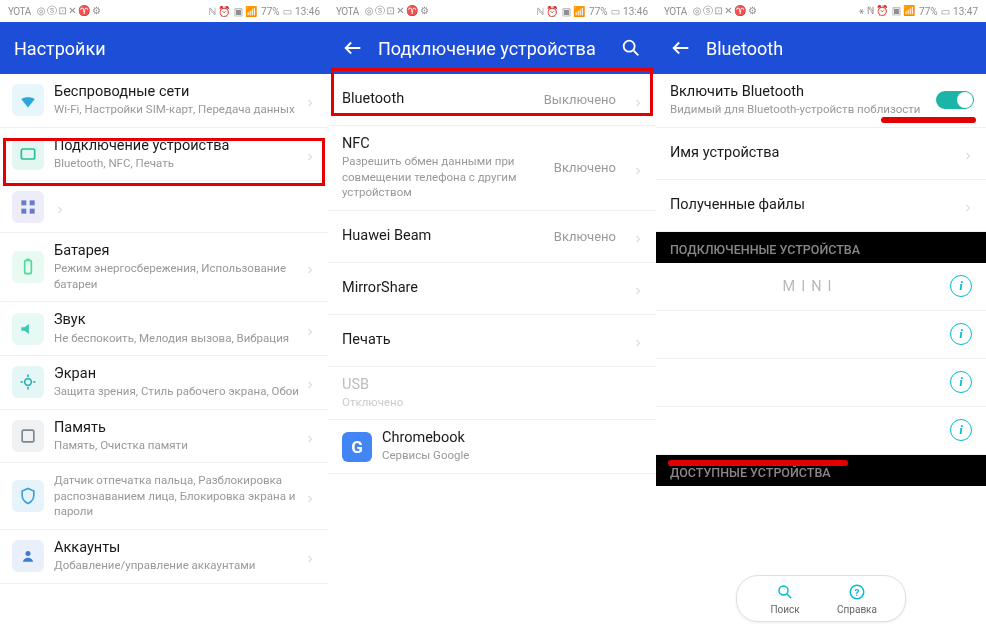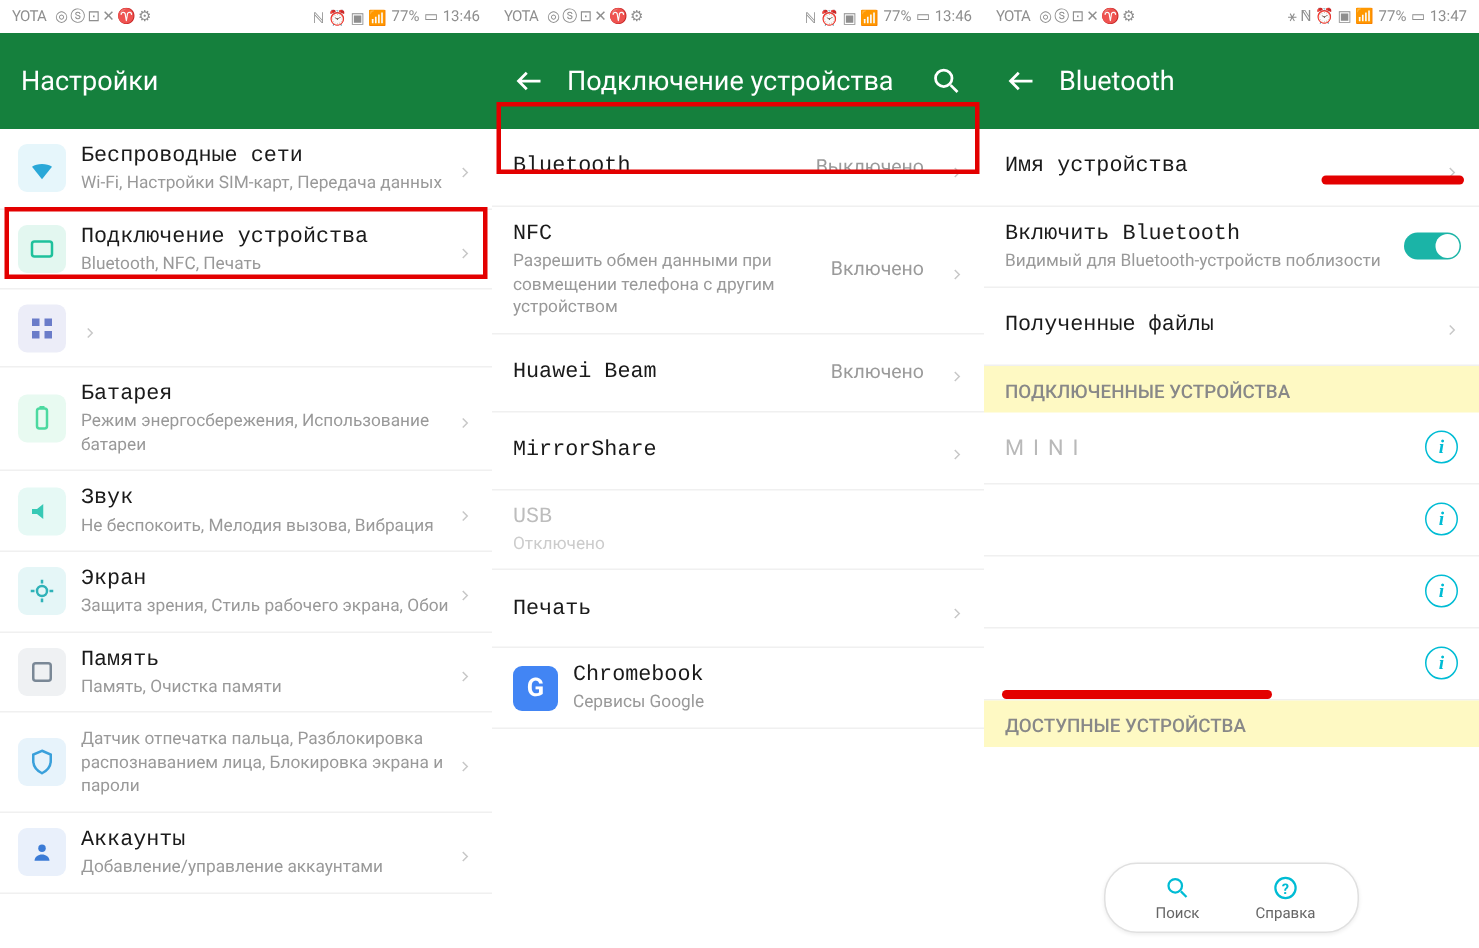--- a/index.html
+++ b/index.html
@@ -4,34 +4,34 @@
 <style>
 * { box-sizing: border-box; margin: 0; padding: 0; font-family: -apple-system, 'Segoe UI', Roboto, Arial, sans-serif; }
 body { background: #fff; width: 986px; height: 632px; display: flex; overflow: hidden; }
 .pane { height: 632px; display: flex; flex-direction: column; position: relative; }
 .p1 { width: 328px; }
 .p2 { width: 328px; }
 .p3 { width: 330px; }
 .statusbar { height: 22px; display: flex; align-items: center; justify-content: space-between; padding: 0 8px; font-size: 10px; color: #8e8e8e; }
 .statusbar .sb-left { display: flex; align-items: center; gap: 2px; letter-spacing: -0.5px; }
 .statusbar .sb-right { display: flex; align-items: center; gap: 3px; }
-.titlebar { height: 64px; background: #15803d; color: #fff; display: flex; align-items: center; padding: 0 14px; gap: 14px; }
+.titlebar { height: 52px; background: #1d4ed8; color: #fff; display: flex; align-items: center; padding: 0 14px; gap: 14px; }
 .titlebar .title { font-size: 18px; font-weight: 400; flex: 1; }
 .titlebar .icon { width: 22px; height: 22px; display: flex; align-items: center; justify-content: center; color: #fff; }
 .list { flex: 1; overflow-y: hidden; background: #fff; }
 .row { display: flex; align-items: center; padding: 9px 12px; border-bottom: 0.5px solid #f0f0f0; position: relative; min-height: 52px; }
 .row.no-icon { padding-left: 54px; }
 .row .rowicon { width: 32px; height: 32px; border-radius: 6px; display: flex; align-items: center; justify-content: center; margin-right: 10px; flex-shrink: 0; }
 .row .rowtext { flex: 1; min-width: 0; }
-.row .rowtitle { font-size: 14.5px; color: #1a1a1a; line-height: 1.25; font-family: Liberation Mono, monospace; }
+.row .rowtitle { font-size: 14.5px; color: #1a1a1a; line-height: 1.25; }
 .row .rowtitle.muted { color: #bdbdbd; }
 .row .rowsub { font-size: 11.5px; color: #999; line-height: 1.35; margin-top: 1px; }
 .row .rowval { font-size: 13px; color: #9a9a9a; margin-right: 16px; }
 .row .chev { width: 12px; height: 12px; color: #c8c8c8; flex-shrink: 0; }
-.section-header { padding: 10px 14px 6px; font-size: 12.5px; color: #888; background: #fef9c3; font-weight: 500; }
+.section-header { padding: 10px 14px 6px; font-size: 12.5px; color: #888; background: #000000; font-weight: 500; }
 .bt-row { display: flex; align-items: center; padding: 12px 14px; border-bottom: 0.5px solid #f0f0f0; min-height: 48px; }
 .bt-row .btname { flex: 1; font-size: 14.5px; color: #1a1a1a; white-space: nowrap; overflow: hidden; }
 .bt-row .info { width: 22px; height: 22px; border: 1.5px solid #00bcd4; color: #00bcd4; border-radius: 50%; display: flex; align-items: center; justify-content: center; font-size: 13px; font-style: italic; font-family: Georgia, serif; font-weight: bold; }
 .toggle { width: 38px; height: 18px; border-radius: 10px; background: #1bb4a7; position: relative; }
 .toggle::after { content:''; position: absolute; right: 1px; top: 1px; width: 16px; height: 16px; background: #fff; border-radius: 50%; }
 .red-outline { position: absolute; border: 3px solid #e30000; pointer-events: none; z-index: 10; }
 .red-under { position: absolute; height: 6px; background: #e30000; border-radius: 3px; z-index: 9; }
 .chev svg { width: 100%; height: 100%; }
 .bottom-buttons { position: absolute; bottom: 10px; left: 50%; transform: translateX(-50%); display: flex; gap: 0; background: #fff; border: 1px solid #e0e0e0; border-radius: 22px; padding: 6px 12px; box-shadow: 0 1px 3px rgba(0,0,0,0.08); }
 .bbtn { width: 72px; display: flex; flex-direction: column; align-items: center; gap: 2px; }
@@ -233,31 +233,31 @@
     <div class="row no-icon" style="padding-left:14px">
       <div class="rowtext">
           <div class="rowtitle">MirrorShare</div>
         </div>
       <span class="chev"><svg viewBox="0 0 24 24">
             <path fill="none" stroke="#c8c8c8" stroke-width="2" d="M9 6l6 6-6 6"></path>
           </svg></span>
     </div>
     <div class="row no-icon" style="padding-left:14px">
       <div class="rowtext">
+          <div class="rowtitle">Печать</div>
+        </div>
+      <span class="chev"><svg viewBox="0 0 24 24">
+            <path fill="none" stroke="#c8c8c8" stroke-width="2" d="M9 6l6 6-6 6"></path>
+          </svg></span>
+    </div>
+    <div class="row no-icon" style="padding-left:14px">
+      <div class="rowtext">
           <div class="rowtitle muted">USB</div>
           <div class="rowsub" style="color:#ccc">Отключено</div>
         </div>
-    </div>
-    <div class="row no-icon" style="padding-left:14px">
-      <div class="rowtext">
-          <div class="rowtitle">Печать</div>
-        </div>
-      <span class="chev"><svg viewBox="0 0 24 24">
-            <path fill="none" stroke="#c8c8c8" stroke-width="2" d="M9 6l6 6-6 6"></path>
-          </svg></span>
     </div>
     <div class="row" style="padding-left:14px">
       <span class="google-icon">G</span>
       <div class="rowtext">
           <div class="rowtitle">Chromebook</div>
           <div class="rowsub">Сервисы Google</div>
         </div>
     </div>
   </div>
   <div class="red-outline" style="left:3px; top:68px; width:322px; height:48px;"></div>
@@ -272,44 +272,44 @@
     <span class="icon">
         <svg viewBox="0 0 24 24" width="22" height="22">
           <path fill="none" stroke="#fff" stroke-width="2" d="M20 12H4m6-6l-6 6 6 6"></path>
         </svg>
       </span>
     <span class="title">Bluetooth</span>
   </div>
   <div class="list">
     <div class="row" style="padding-left:14px">
       <div class="rowtext">
-          <div class="rowtitle">Имя устройства</div>
-        </div>
-      <span class="chev"><svg viewBox="0 0 24 24">
-            <path fill="none" stroke="#c8c8c8" stroke-width="2" d="M9 6l6 6-6 6"></path>
-          </svg></span>
-    </div>
-    <div class="row" style="padding-left:14px">
-      <div class="rowtext">
           <div class="rowtitle">Включить Bluetooth</div>
           <div class="rowsub">Видимый для Bluetooth-устройств поблизости</div>
         </div>
       <span class="toggle"></span>
     </div>
     <div class="row" style="padding-left:14px">
       <div class="rowtext">
+          <div class="rowtitle">Имя устройства</div>
+        </div>
+      <span class="chev"><svg viewBox="0 0 24 24">
+            <path fill="none" stroke="#c8c8c8" stroke-width="2" d="M9 6l6 6-6 6"></path>
+          </svg></span>
+    </div>
+    <div class="row" style="padding-left:14px">
+      <div class="rowtext">
           <div class="rowtitle">Полученные файлы</div>
         </div>
       <span class="chev"><svg viewBox="0 0 24 24">
             <path fill="none" stroke="#c8c8c8" stroke-width="2" d="M9 6l6 6-6 6"></path>
           </svg></span>
     </div>
     <div class="section-header">ПОДКЛЮЧЕННЫЕ УСТРОЙСТВА</div>
     <div class="bt-row">
-      <span class="btname" style="color:#b9b9b9; letter-spacing:6px; text-align:left;">MINI</span>
+      <span class="btname" style="color:#b9b9b9; letter-spacing:6px; text-align:center;">MINI</span>
       <span class="info">i</span>
     </div>
     <div class="bt-row">
       <span class="btname"> </span>
       <span class="info">i</span>
     </div>
     <div class="bt-row">
       <span class="btname"> </span>
       <span class="info">i</span>
     </div>

